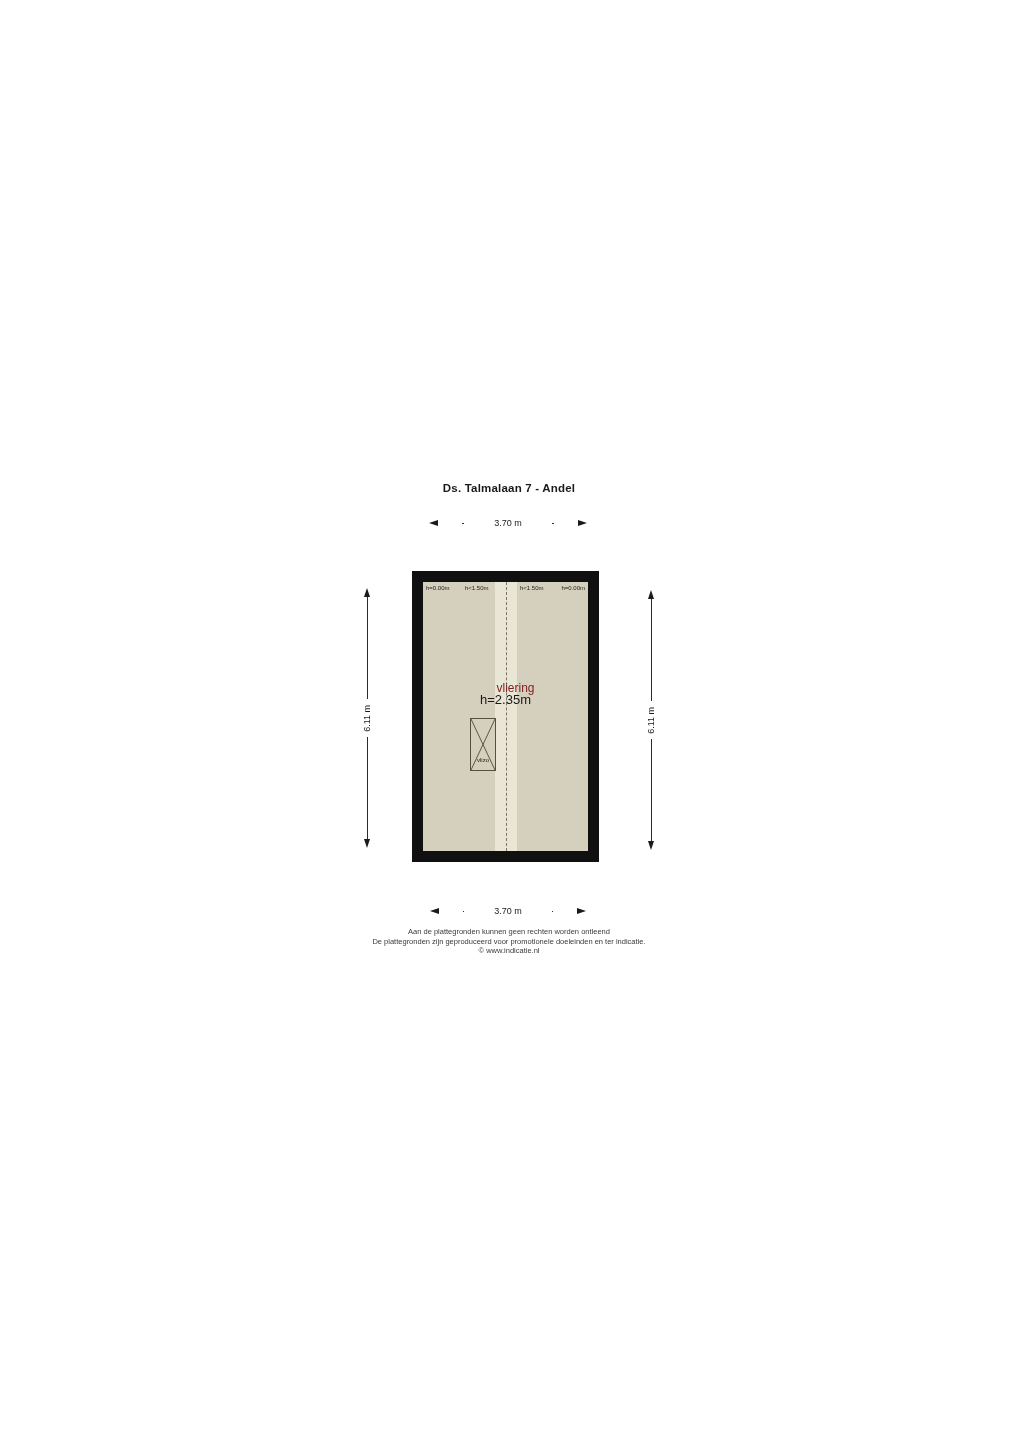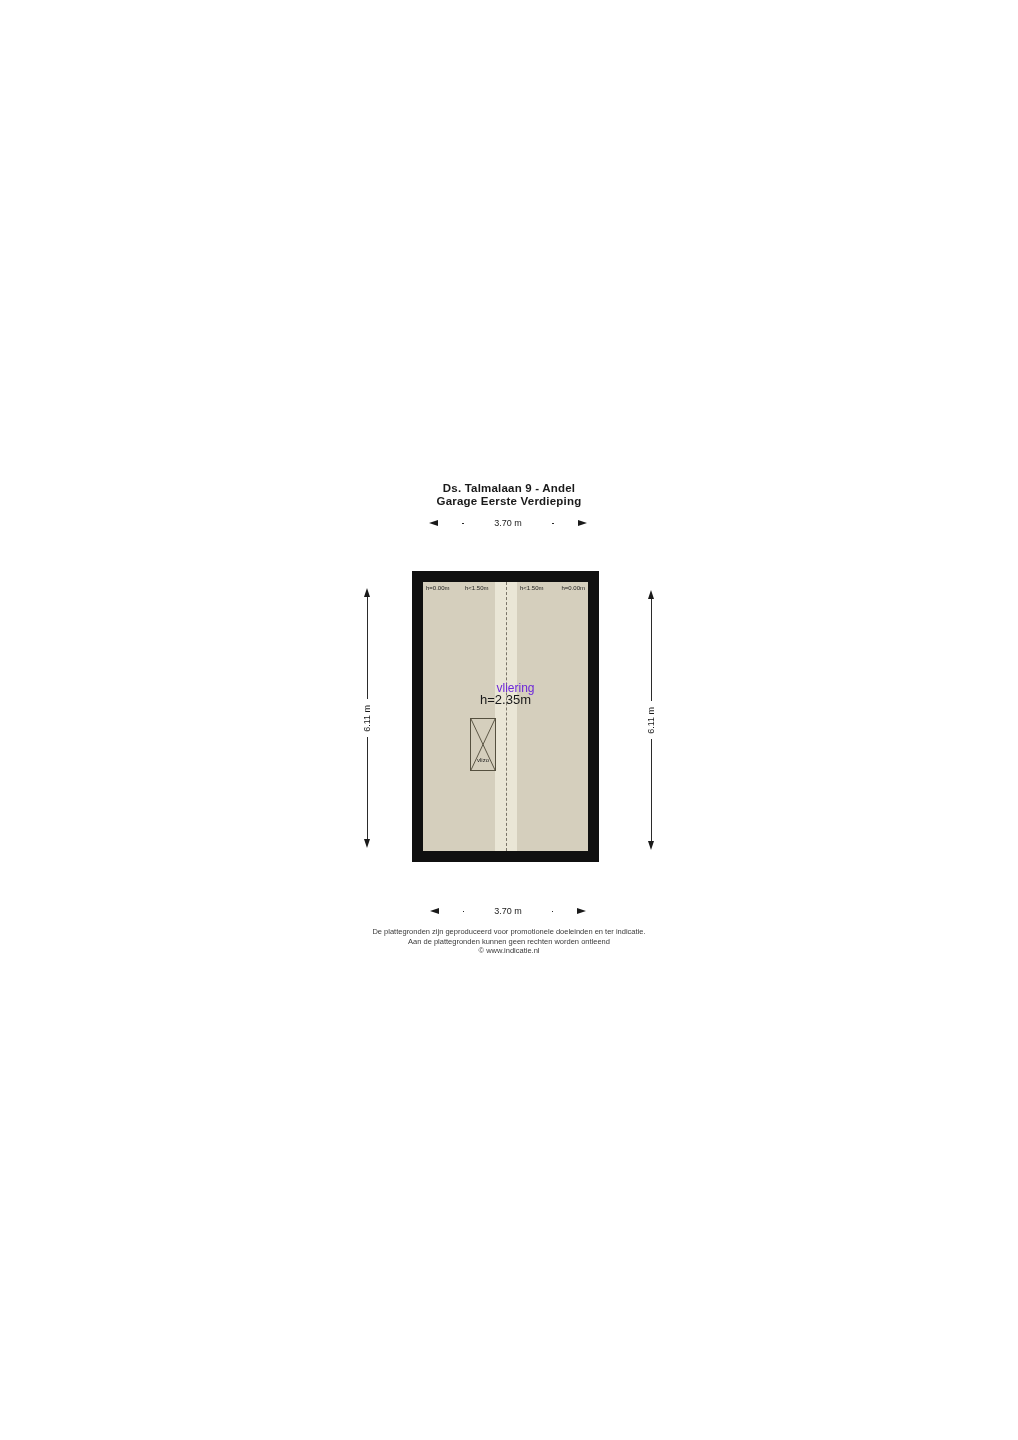--- a/index.html
+++ b/index.html
@@ -52,21 +52,21 @@
   }
   .height-label {
     position:absolute; top:3px; font-size:6px; color:#1a1a1a; white-space:nowrap;
   }
   .hl-0 { left:3px; }
   .hl-1 { left:42px; }
   .hl-2 { left:97px; }
   .hl-3 { right:3px; }
 
   .room-label { position:absolute; top:100px; left:0; width:100%; text-align:center; }
-  .room-name   { font-size:12px; color:#6d28d9; line-height:13px;margin-left:20px; }
+  .room-name   { font-size:12px; color:#7f1d1d; line-height:13px;margin-left:20px; }
   .room-height { font-size:13px; color:#1a1a1a; line-height:9px; }
 
   .hatch {
     position:absolute; left:47px; top:136px; width:26px; height:53px;
     border:1px solid #55503f;
   }
   .hatch svg { position:absolute; left:0; top:0; width:100%; height:100%; }
   .hatch-label {
     position:absolute; bottom:7px; left:0; width:100%; text-align:center;
     font-size:6px; color:#1a1a1a;
@@ -77,22 +77,21 @@
     position:absolute; top:927px; left:0; width:1018px; text-align:center;
   }
   .footer .f-line { font-size:7.5px; line-height:9.5px; color:#3a3a3a; }
 </style>
 </head>
 <body>
 
 <div class="page">
 
   <div class="title-block">
-    <div class="t-line">Ds. Talmalaan 9 - Andel</div>
-    <div class="t-line">Garage Eerste Verdieping</div>
+    <div class="t-line">Ds. Talmalaan 7 - Andel</div>
   </div>
 
   <div class="dim-h" style="left:429px; top:518px; width:158px;">
     <span class="arrow-left"></span>
     <span class="seg"></span>
     <span class="dim-label">3.70 m</span>
     <span class="seg"></span>
     <span class="arrow-right"></span>
   </div>
 
@@ -139,18 +138,18 @@
 
   <div class="dim-h" style="left:430px; top:906px; width:156px;">
     <span class="arrow-left"></span>
     <span class="seg"></span>
     <span class="dim-label">3.70 m</span>
     <span class="seg"></span>
     <span class="arrow-right"></span>
   </div>
 
   <div class="footer">
+    <div class="f-line">Aan de plattegronden kunnen geen rechten worden ontleend</div>
     <div class="f-line">De plattegronden zijn geproduceerd voor promotionele doeleinden en ter indicatie.</div>
-    <div class="f-line">Aan de plattegronden kunnen geen rechten worden ontleend</div>
     <div class="f-line">© www.indicatie.nl</div>
   </div>
 
 </div>
 
 </body></html>

